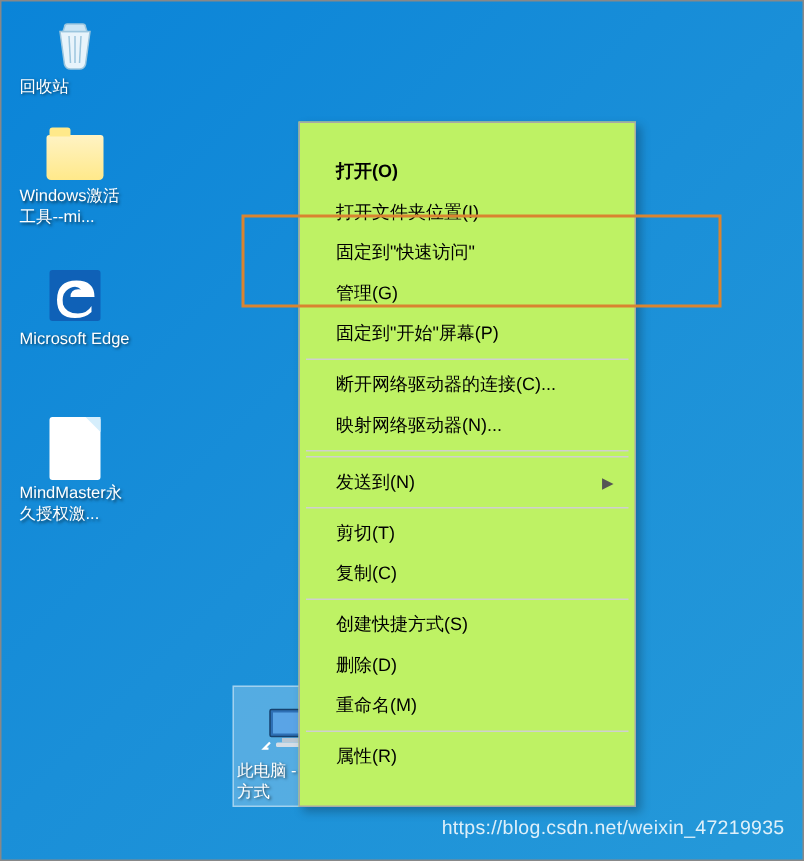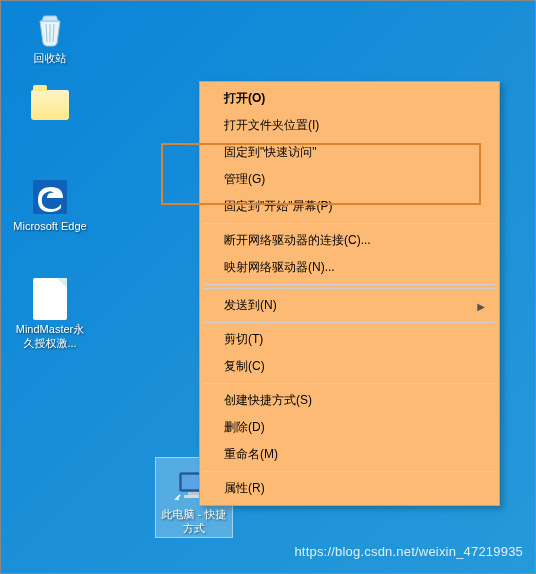--- a/index.html
+++ b/index.html
@@ -8,21 +8,21 @@
       height: 574px;
       background: linear-gradient(135deg, #0a84d8 0%, #1a8fd8 50%, #2599d9 100%);
       font-family: "Microsoft YaHei", "Segoe UI", sans-serif;
       position: relative;
       overflow: hidden;
       border: 1px solid #888;
     }
     .desktop-icon {
       position: absolute;
       width: 78px;
-      text-align: center;
+      text-align: left;
       cursor: pointer;
     }
     .desktop-icon .icon-img {
       width: 40px;
       height: 40px;
       margin: 4px auto 2px;
       display: flex;
       align-items: center;
       justify-content: center;
     }
@@ -62,25 +62,25 @@
     .doc-icon {
       width: 34px; height: 42px; margin: 0 auto 2px;
       background: #fff; border-radius: 2px; position: relative;
     }
     .doc-icon::before { content:""; position:absolute; right:0; top:0; width:0;height:0;
       border-left:10px solid transparent; border-top:10px solid #d5eefc; }
     .context-menu {
       position: absolute;
       left: 198px;
       top: 80px;
-      width: 301px;
-      background: #fdba74;
+      width: 225px;
+      background: #bef264;
       border: 1px solid #a8a8a8;
       box-shadow: 3px 3px 6px rgba(0,0,0,0.25);
-      padding: 3px 2px;
+      padding: 19px 2px;
       font-size: 12px;
       color: #000;
     }
     .context-menu .item {
       padding: 5px 30px 5px 22px;
       white-space: nowrap;
       position: relative;
     }
     .context-menu .item.bold { font-weight: 700; }
     .context-menu .sep {
@@ -122,20 +122,21 @@
       <line x1="16" y1="15" x2="17" y2="33" stroke="#9cc6de" stroke-width="1"></line>
       <line x1="20" y1="15" x2="20" y2="33" stroke="#9cc6de" stroke-width="1"></line>
       <line x1="24" y1="15" x2="23" y2="33" stroke="#9cc6de" stroke-width="1"></line>
     </svg>
   </div>
   <div class="icon-label">回收站</div>
 </div>
 
 <div class="desktop-icon icon-windows-activate">
   <div class="folder-icon"></div>
+  <div class="icon-label">Windows激活工具--mi...</div>
 </div>
 
 <div class="desktop-icon icon-edge">
   <div class="icon-img">
     <svg class="svg-box" viewBox="0 0 40 40">
       <rect x="3" y="3" width="34" height="34" rx="2" fill="#0f61b7"></rect>
       <path d="M8 23 Q8 10 21 10 Q33 10 33 21 L17 21 Q17 15 24 16 Q20 12 14 17 Q11 20 12 26 Q14 32 22 32 Q28 32 31 27 L31 31 Q27 35 20 35 Q8 35 8 23 Z" fill="#fff"></path>
     </svg>
   </div>
   <div class="icon-label">Microsoft Edge</div>

